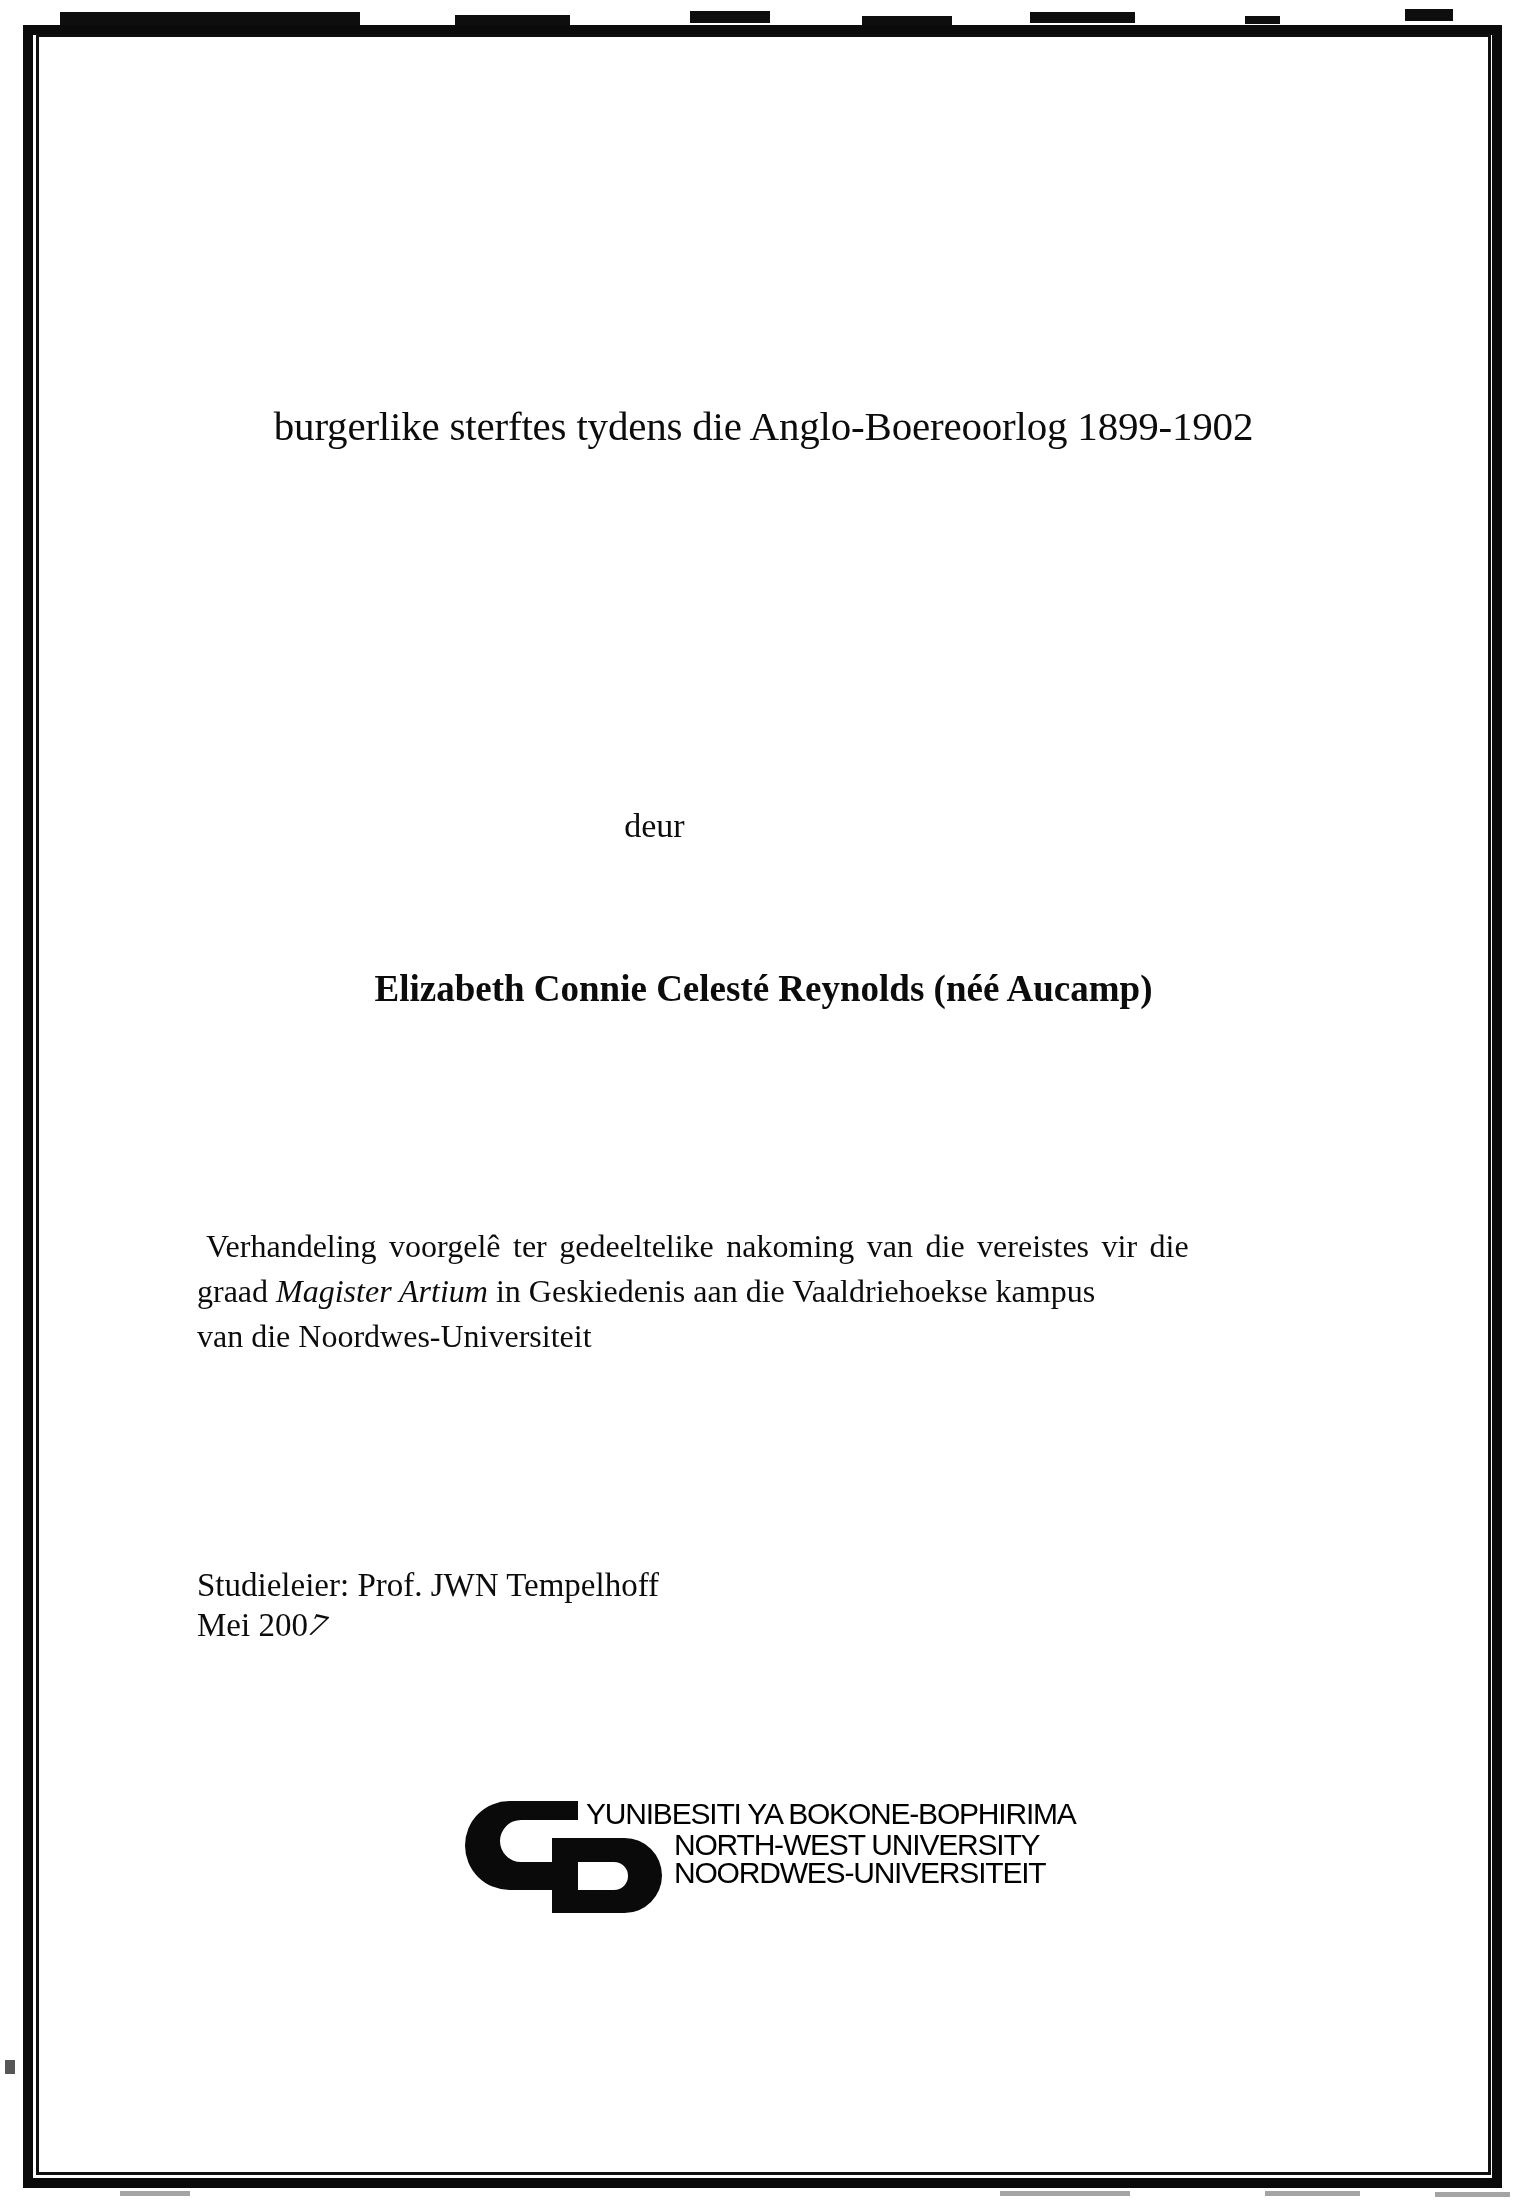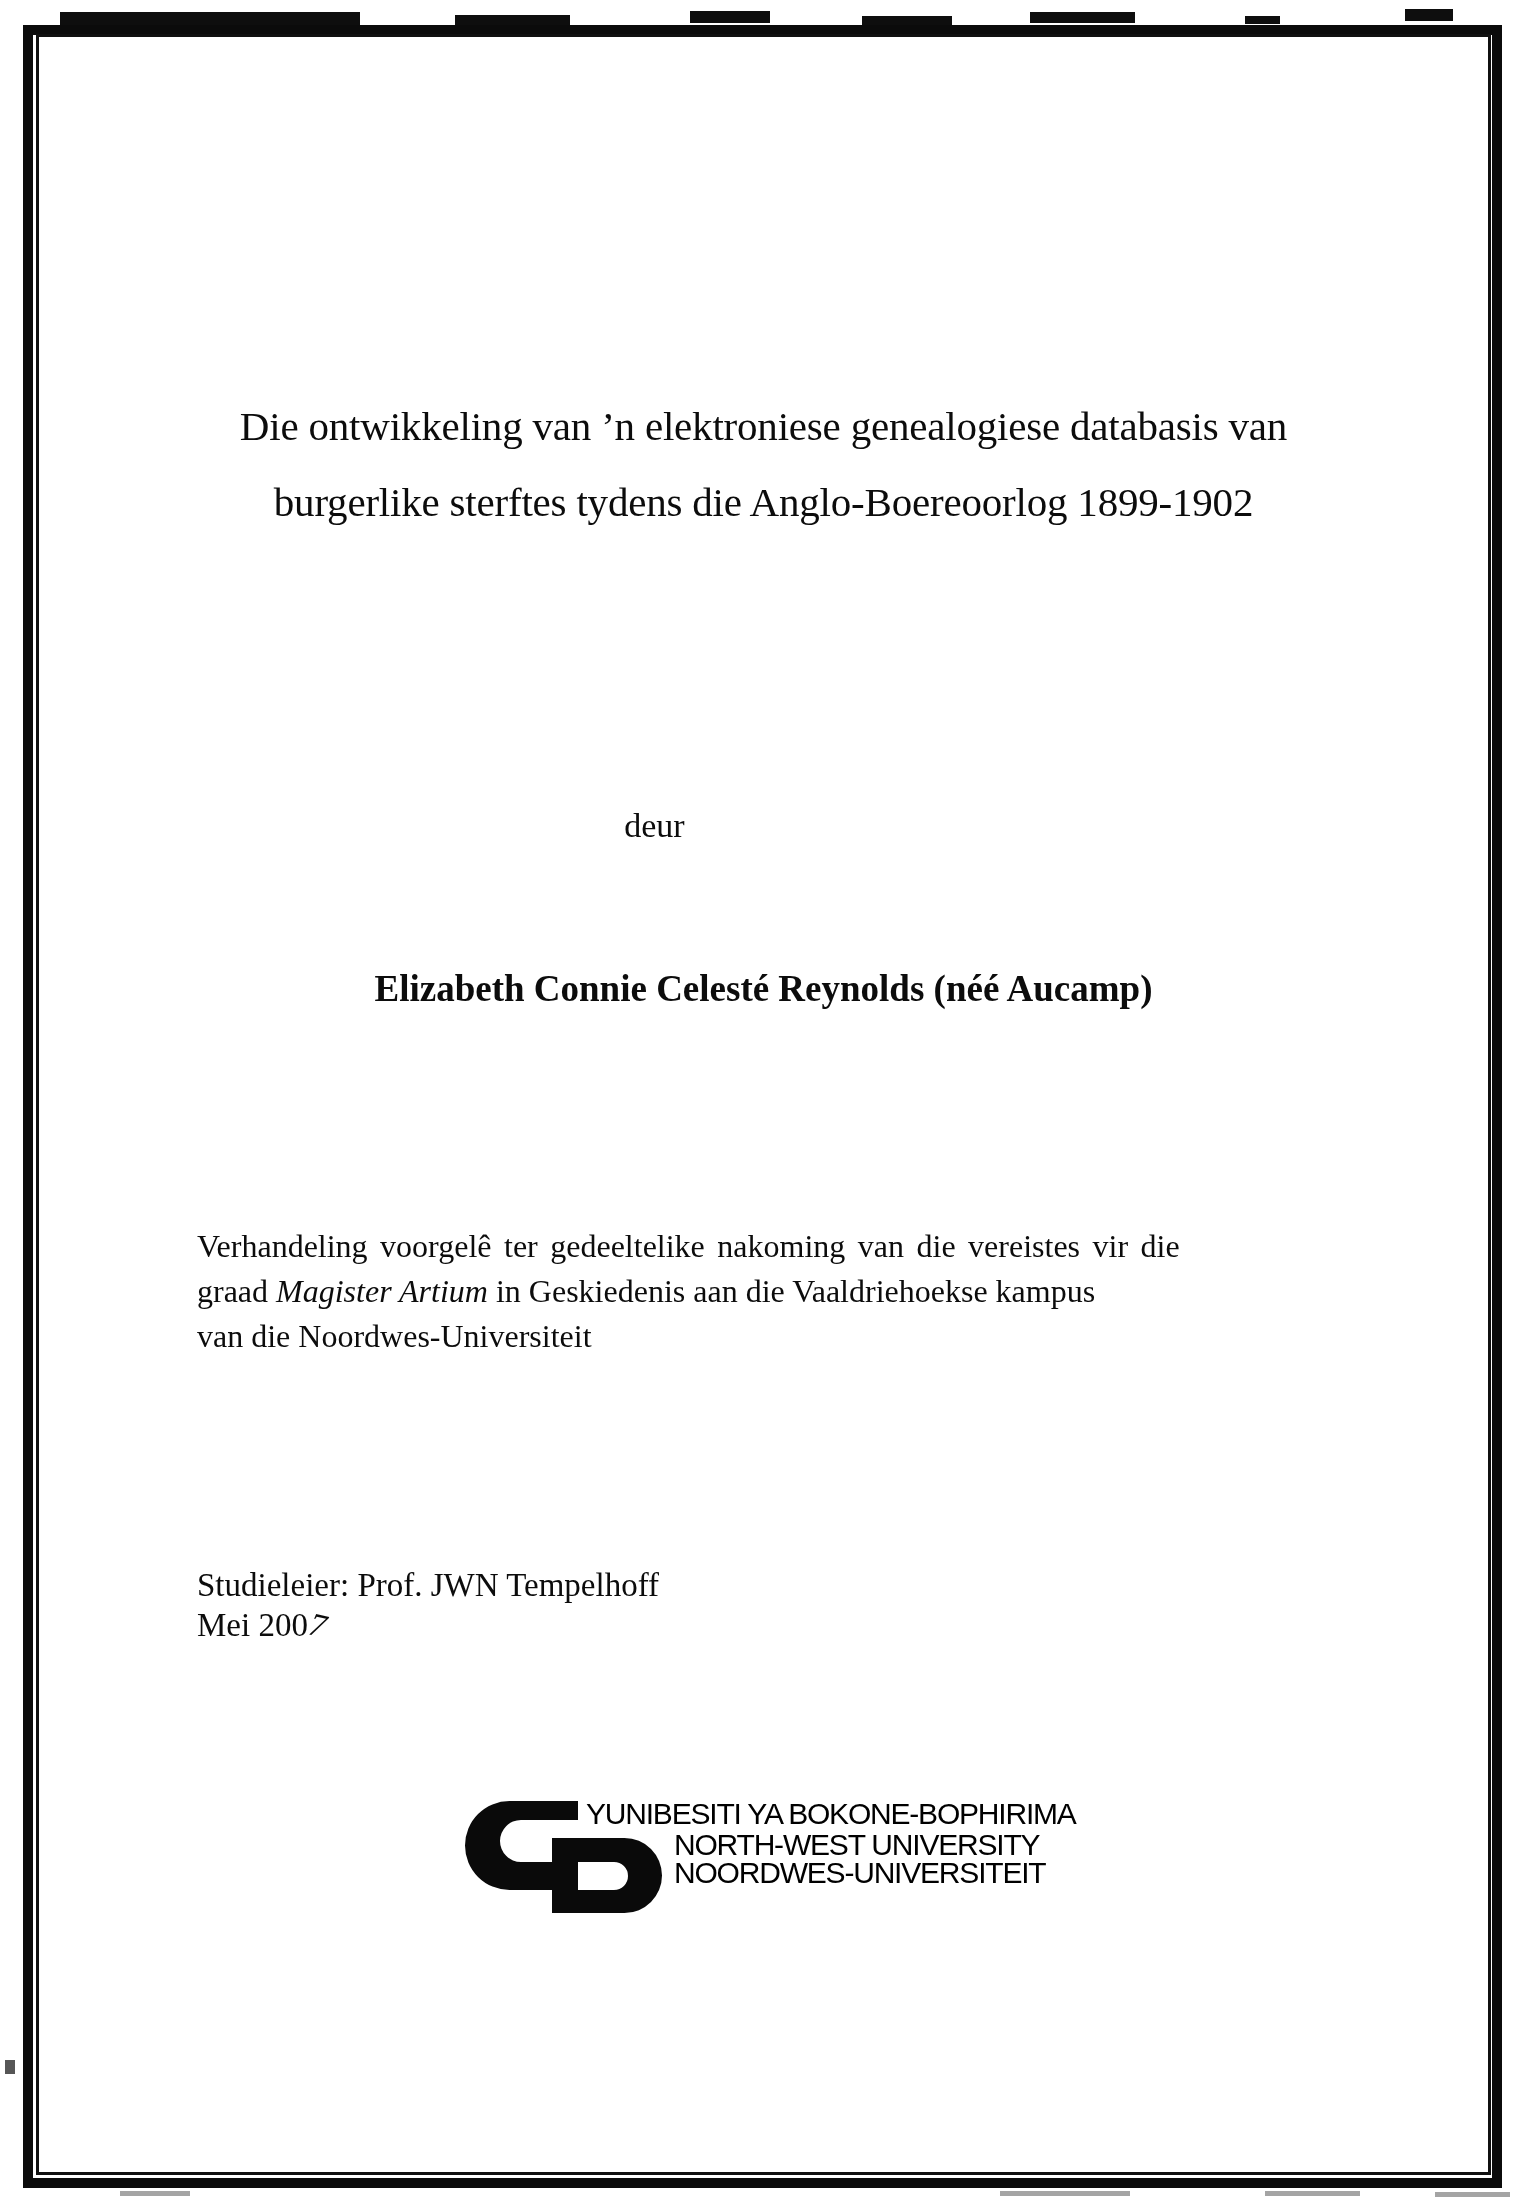--- a/index.html
+++ b/index.html
@@ -29,21 +29,21 @@
     font-size:34px;line-height:40px;
   }
   .author{
     position:absolute;top:966px;left:0;width:1527px;text-align:center;
     font-size:37px;line-height:46px;white-space:nowrap;font-weight:bold;
   }
   .statement{
     position:absolute;top:1224px;left:197px;width:1160px;
     font-size:32px;line-height:45px;
   }
-  .statement .j{word-spacing:4.5px;}
+  .statement .j{word-spacing:4.5px;margin-left:9px;}
   .statement .italic{font-style:italic;}
   .supervisor{
     position:absolute;top:1565px;left:197px;
     font-size:33px;line-height:40px;
   }
   .digit-artifact{
     display:inline-block;transform:rotate(13deg) skewX(-10deg);
     transform-origin:50% 60%;
   }
   
@@ -74,21 +74,20 @@
 <div class="artifact" style="left:1245px;top:16px;width:35px;height:8px;"></div>
 <div class="artifact" style="left:1405px;top:9px;width:48px;height:12px;"></div>
 
 <div class="artifact gray" style="left:120px;top:2191px;width:70px;height:5px;"></div>
 <div class="artifact gray" style="left:1000px;top:2191px;width:130px;height:5px;"></div>
 <div class="artifact gray" style="left:1265px;top:2191px;width:95px;height:5px;"></div>
 <div class="artifact gray" style="left:1435px;top:2192px;width:75px;height:5px;"></div>
 <div class="artifact" style="left:5px;top:2060px;width:10px;height:14px;opacity:.7;"></div>
 
 <div class="title">
-  <div>Die ontwikkeling van ’n elektroniese genealogiese databasis van</div>
   <div>burgerlike sterftes tydens die Anglo-Boereoorlog 1899-1902</div>
 </div>
 
 <div class="byline">deur</div>
 
 <div class="author">Elizabeth Connie Celesté Reynolds (néé Aucamp)</div>
 
 <div class="statement">
   <div class="j">Verhandeling voorgelê ter gedeeltelike nakoming van die vereistes vir die</div>
   <div><span>graad </span><span class="italic">Magister Artium</span><span> in Geskiedenis aan die Vaaldriehoekse kampus</span></div>

